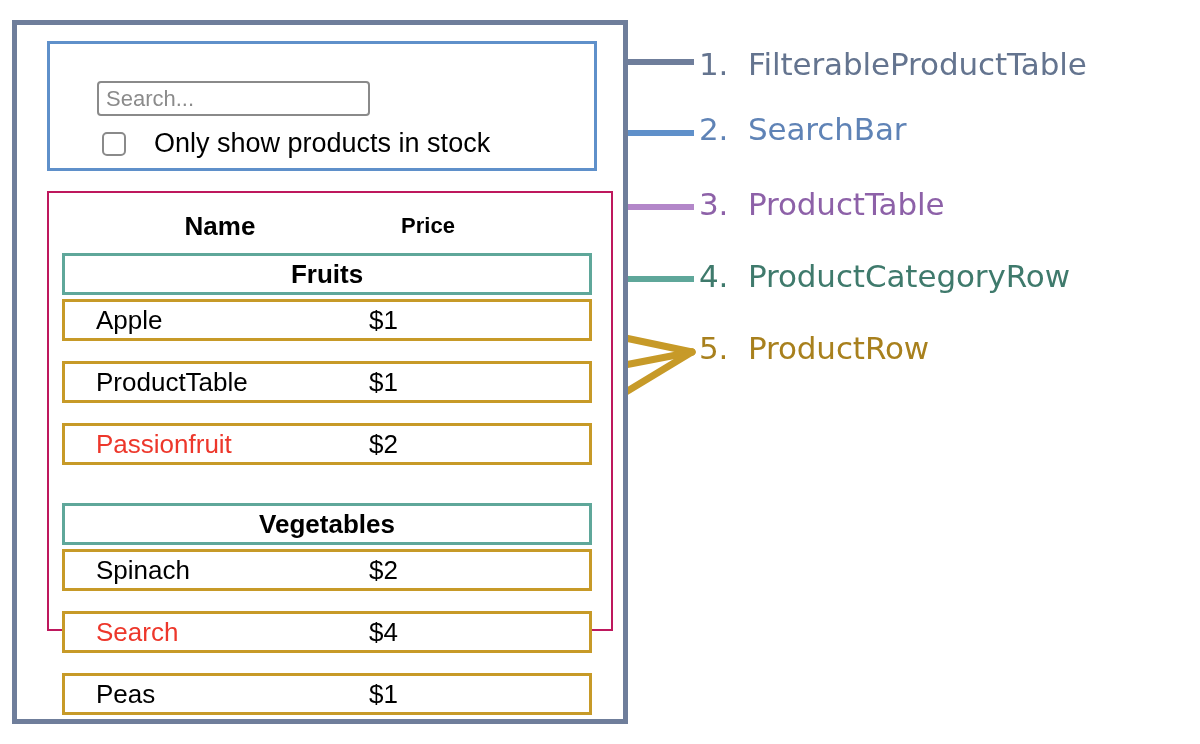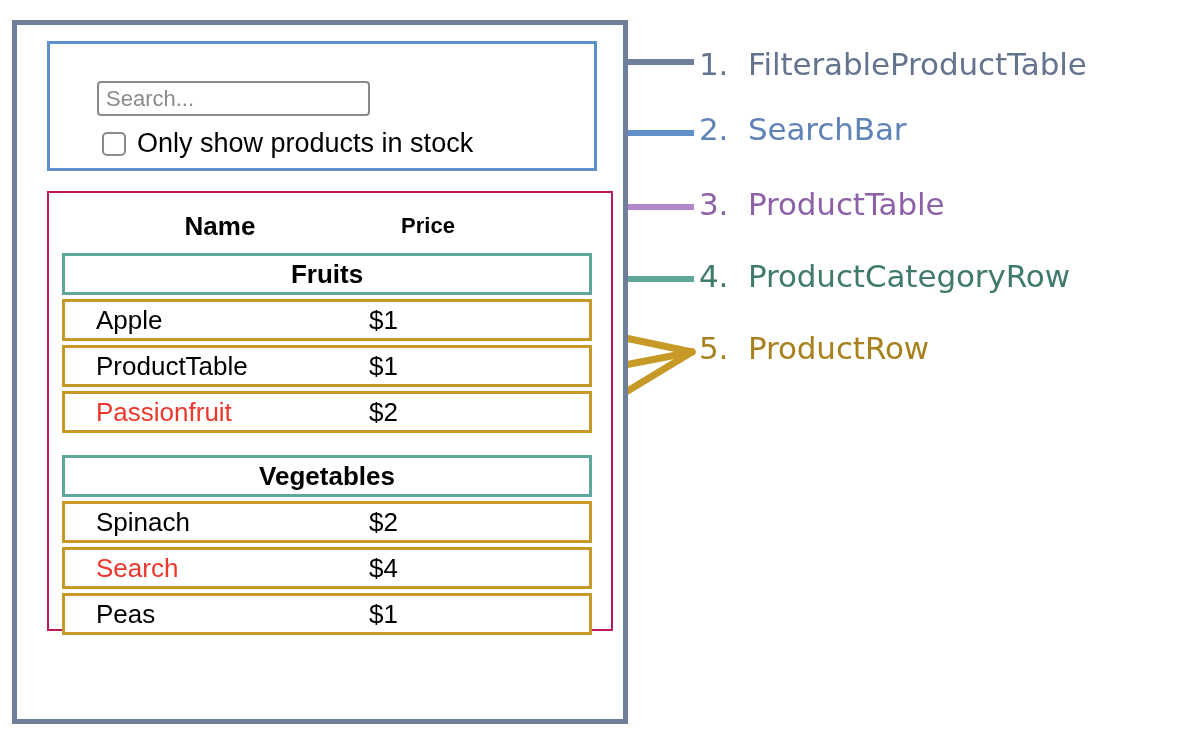--- a/index.html
+++ b/index.html
@@ -77,21 +77,21 @@
     color: #8b8b8b;
     opacity: 1;
   }
 
   .stock-filter-row {
     position: absolute;
     left: 52px;
     top: 86px;
     display: flex;
     align-items: center;
-    gap: 11px;
+    gap: 28px;
   }
   .checkbox-box {
     width: 24px;
     height: 24px;
     box-sizing: border-box;
     border: 2px solid #8a8a8a;
     border-radius: 5px;
     background: #ffffff;
     flex: 0 0 auto;
   }
@@ -174,21 +174,21 @@
     line-height: 1;
   }
 
   .product-row {
     box-sizing: border-box;
     position: relative;
     width: 530px;
     height: 42px;
     border: 3px solid #c79a28;
     background: #ffffff;
-    margin-bottom: 4px;
+    margin-bottom: 20px;
     text-align: center;
   }
   .product-row .p-name {
     position: absolute;
     left: 31px;
     top: 0;
     line-height: 36px;
     font-family: "Liberation Sans", sans-serif;
     font-size: 26px;
     color: #000000;

